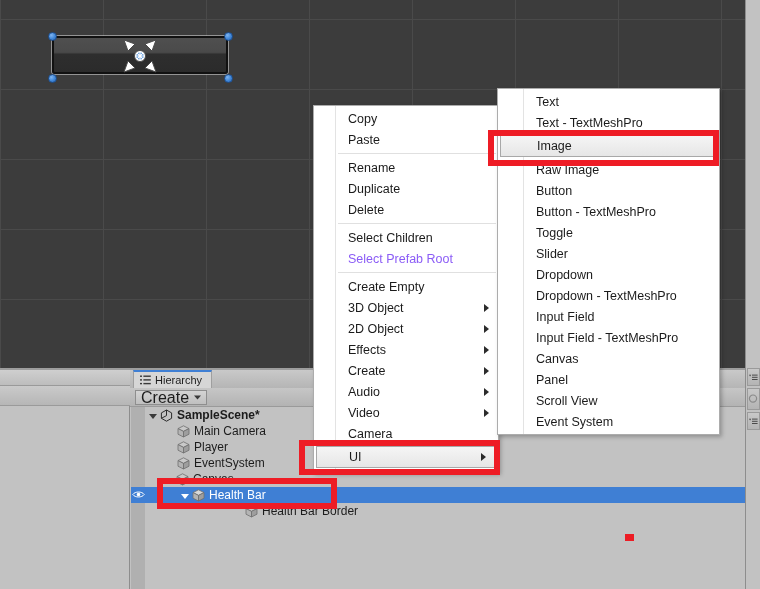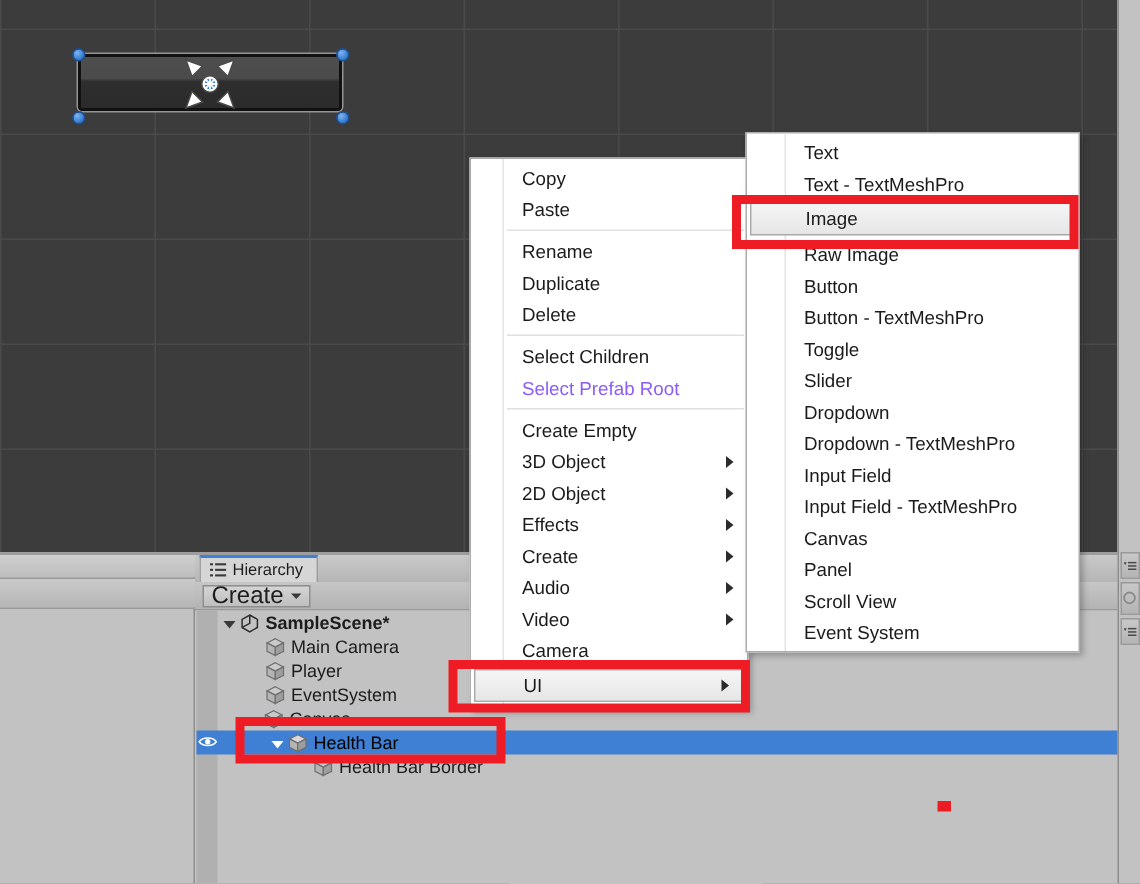--- a/index.html
+++ b/index.html
@@ -85,21 +85,21 @@
     border: 1px solid #8e8e8e;
     display: flex; align-items: center; gap: 5px;
     font-size: 16px; color: #1d1d1d;
   }
   .tree { position: absolute; left: 1px; top: 37px; width: 615px; bottom: 0; background: #c2c2c2; }
   .gutter { position: absolute; left: 0; top: 0; width: 14px; bottom: 0; background: #b0b0b0; }
   .row {
     position: absolute; left: 0; width: 615px; height: 16px;
     display: flex; align-items: center; font-size: 12px; color: #1c1c1c;
   }
-  .row.selected { background: #3f7fd4; color: #000000; }
+  .row.selected { background: #3f7fd4; color: #ffffff; }
   .row .eye { position: absolute; left: 1px; top: 2px; }
   .tri {
     width: 0; height: 0; border-left: 5px solid #3a3a3a;
     border-top: 4px solid transparent; border-bottom: 4px solid transparent;
     margin-right: 3px;
   }
   .tri.open {
     border-left: 4px solid transparent; border-right: 4px solid transparent;
     border-top: 5px solid #3a3a3a; border-bottom: 0;
     margin-right: 3px; margin-top: 2px;
@@ -305,21 +305,21 @@
           </svg>
           <span style="display:inline-block;width:50px"></span>
           <span class="tri open"></span>
           <svg class="cube" width="13" height="13" viewBox="0 0 13 13">
             <path d="M6.5 0.8 L12 3.6 L6.5 6.4 L1 3.6 Z" fill="#d9d9d9" stroke="#6e6e6e" stroke-width="0.8"></path>
             <path d="M1 3.6 L1 9.2 L6.5 12 L6.5 6.4 Z" fill="#b4b4b4" stroke="#6e6e6e" stroke-width="0.8"></path>
             <path d="M12 3.6 L12 9.2 L6.5 12 L6.5 6.4 Z" fill="#9e9e9e" stroke="#6e6e6e" stroke-width="0.8"></path>
           </svg>
           <span>Health Bar</span>
         </div>
-        <div class="row" style="top: 96px;">
+        <div class="row" style="top: 96px; padding-left: 36px;">
           <span style="display:inline-block;width:66px"></span>
           <span class="tri spacer"></span>
           <svg class="cube" width="13" height="13" viewBox="0 0 13 13">
             <path d="M6.5 0.8 L12 3.6 L6.5 6.4 L1 3.6 Z" fill="#c9c9c9" stroke="#6e6e6e" stroke-width="0.8"></path>
             <path d="M1 3.6 L1 9.2 L6.5 12 L6.5 6.4 Z" fill="#b4b4b4" stroke="#6e6e6e" stroke-width="0.8"></path>
             <path d="M12 3.6 L12 9.2 L6.5 12 L6.5 6.4 Z" fill="#9e9e9e" stroke="#6e6e6e" stroke-width="0.8"></path>
           </svg>
           <span>Health Bar Border</span>
         </div>
       </div>

